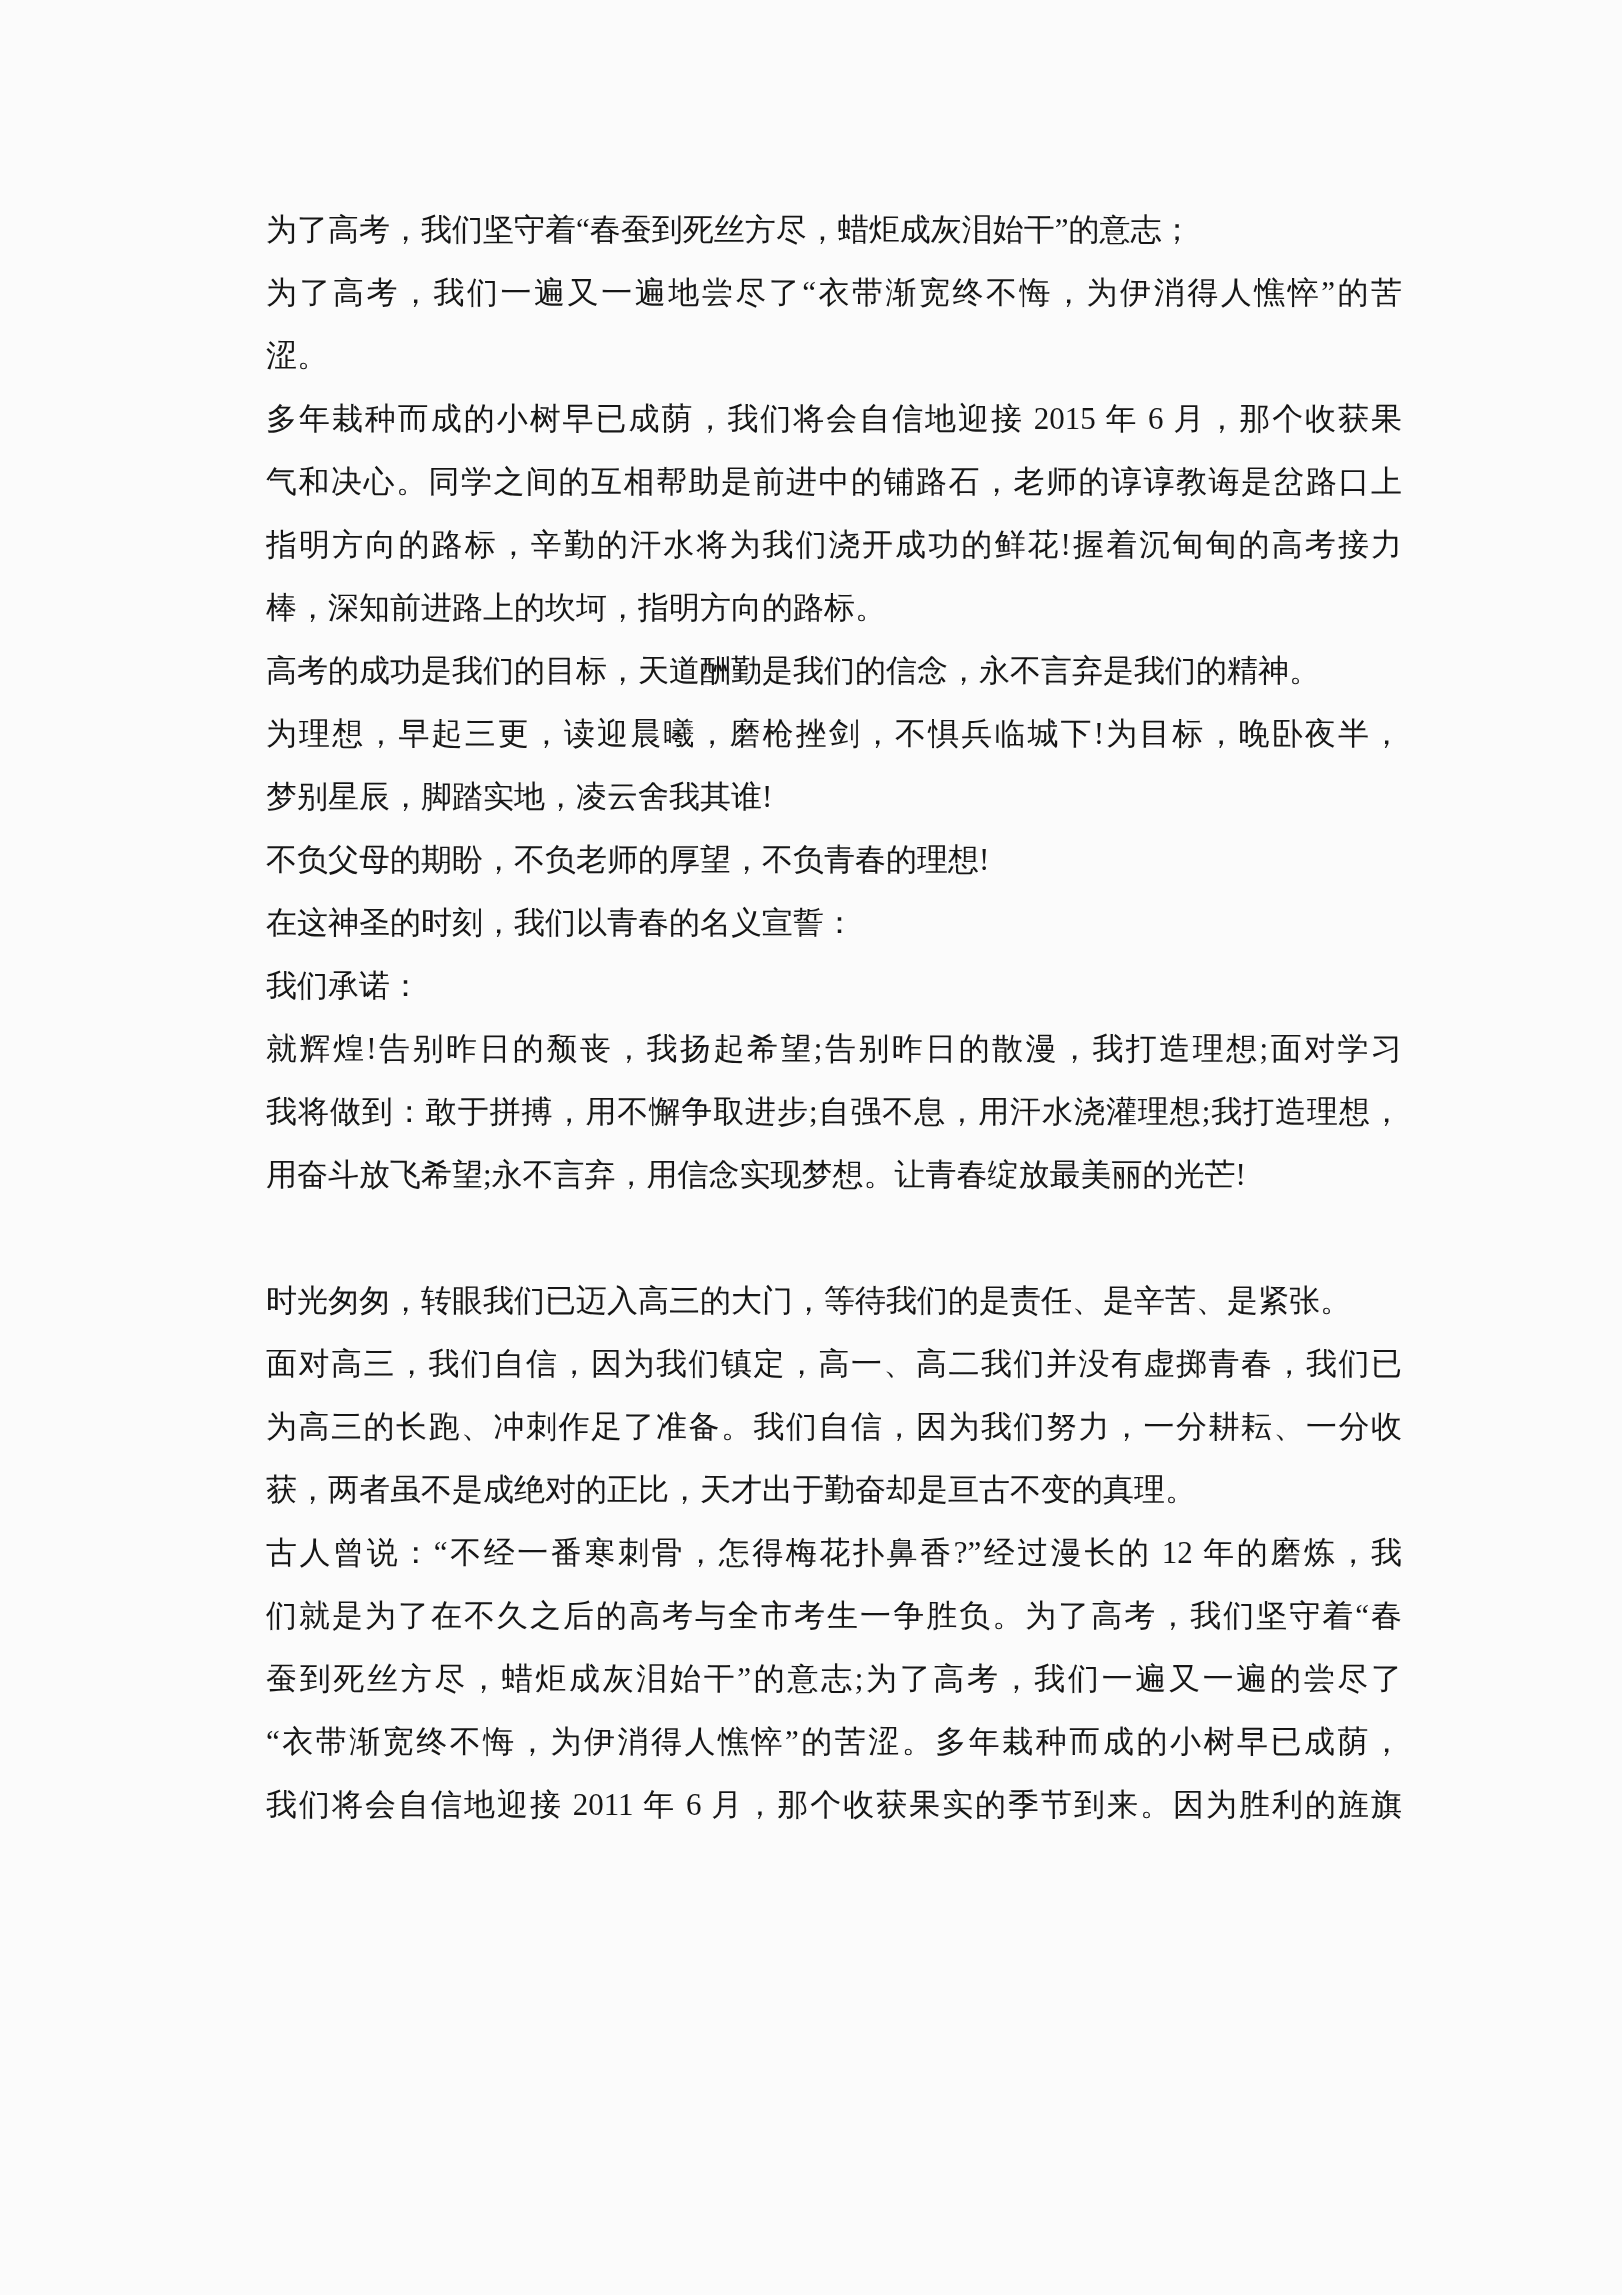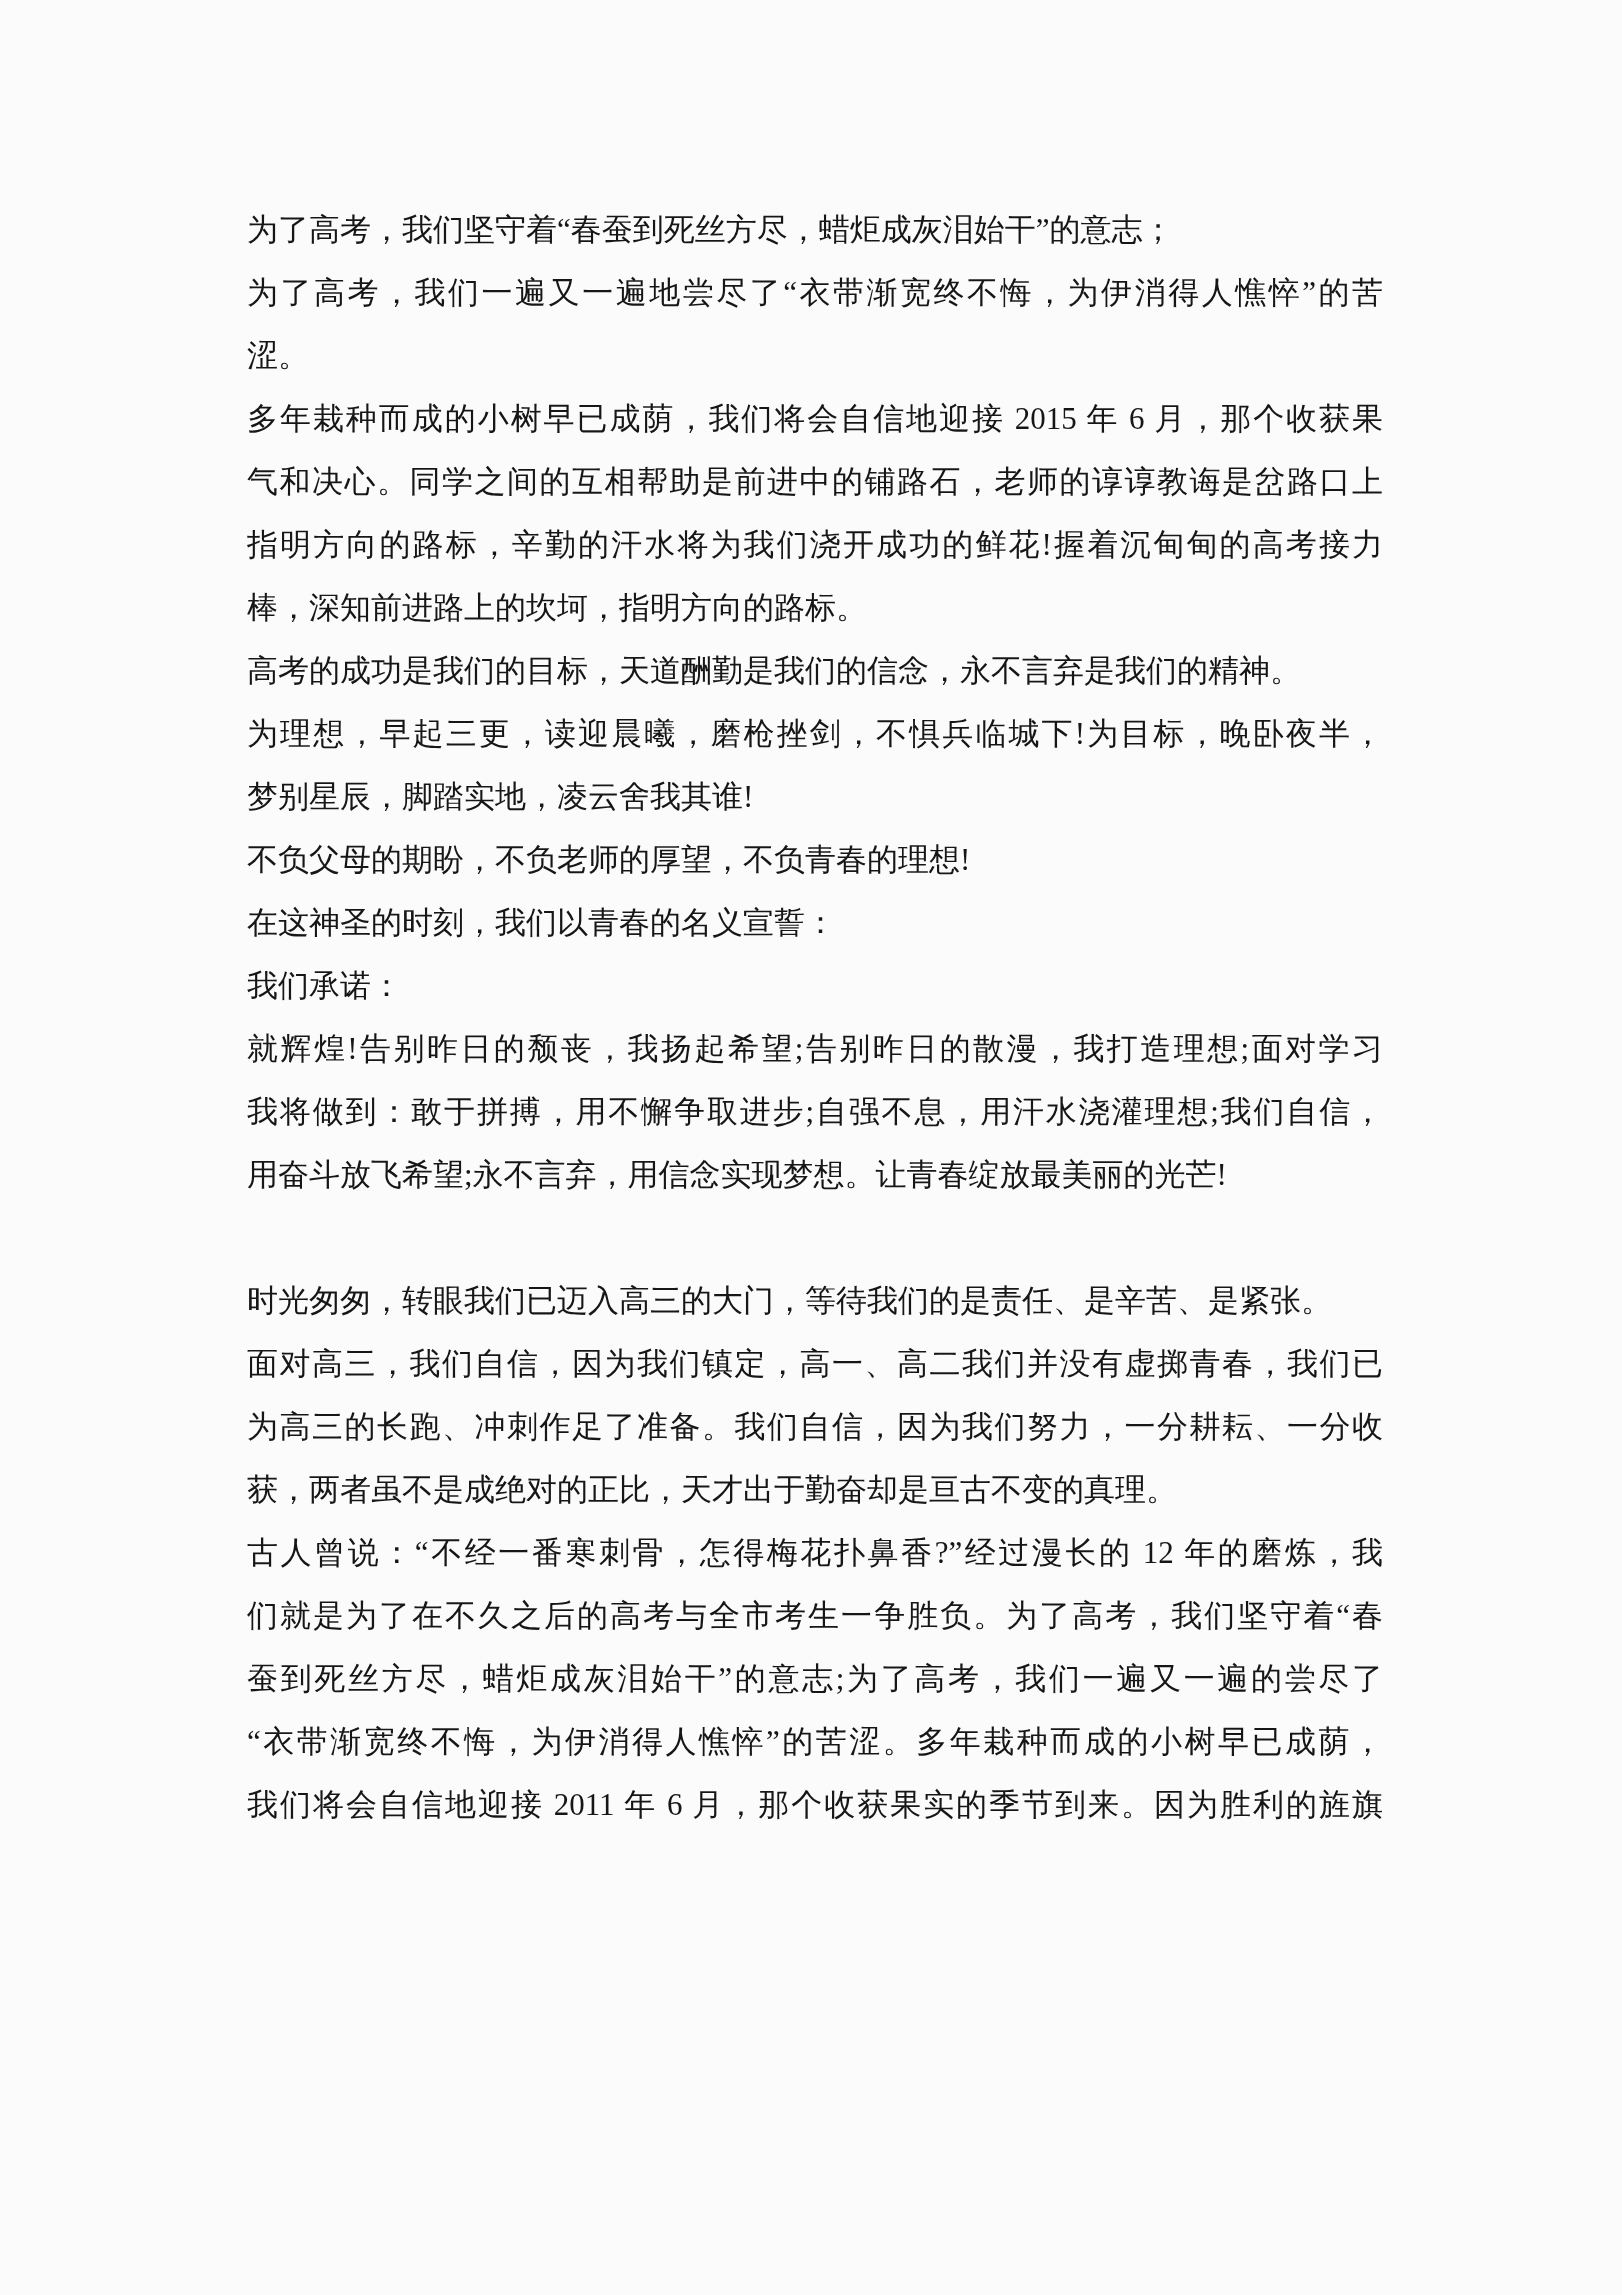--- a/index.html
+++ b/index.html
@@ -10,20 +10,21 @@
     width: 1623px;
     height: 2295px;
     background: #fbfbfb;
     overflow: hidden;
   }
   .page {
     position: relative;
     width: 1515px;
     height: 2295px;
     background: #fbfbfb;
+    margin-left: 19px;
   }
   .doc-content {
     position: absolute;
     left: 247px;
     top: 198px;
     width: 1136px;
     font-family: "Liberation Serif", "DejaVu Serif", serif;
     font-size: 31px;
     color: #161616;
     font-weight: 400;
@@ -54,21 +55,21 @@
       <div class="line fill">气和决心。同学之间的互相帮助是前进中的铺路石，老师的谆谆教诲是岔路口上</div>
       <div class="line fill">指明方向的路标，辛勤的汗水将为我们浇开成功的鲜花!握着沉甸甸的高考接力</div>
       <div class="line">棒，深知前进路上的坎坷，指明方向的路标。</div>
       <div class="line">高考的成功是我们的目标，天道酬勤是我们的信念，永不言弃是我们的精神。</div>
       <div class="line fill">为理想，早起三更，读迎晨曦，磨枪挫剑，不惧兵临城下!为目标，晚卧夜半，</div>
       <div class="line">梦别星辰，脚踏实地，凌云舍我其谁!</div>
       <div class="line">不负父母的期盼，不负老师的厚望，不负青春的理想!</div>
       <div class="line">在这神圣的时刻，我们以青春的名义宣誓：</div>
       <div class="line">我们承诺：</div>
       <div class="line fill">就辉煌!告别昨日的颓丧，我扬起希望;告别昨日的散漫，我打造理想;面对学习</div>
-      <div class="line fill">我将做到：敢于拼搏，用不懈争取进步;自强不息，用汗水浇灌理想;我们自信，</div>
+      <div class="line fill">我将做到：敢于拼搏，用不懈争取进步;自强不息，用汗水浇灌理想;我打造理想，</div>
       <div class="line">用奋斗放飞希望;永不言弃，用信念实现梦想。让青春绽放最美丽的光芒!</div>
       <div class="line blank"></div>
       <div class="line">时光匆匆，转眼我们已迈入高三的大门，等待我们的是责任、是辛苦、是紧张。</div>
       <div class="line fill">面对高三，我们自信，因为我们镇定，高一、高二我们并没有虚掷青春，我们已</div>
       <div class="line fill">为高三的长跑、冲刺作足了准备。我们自信，因为我们努力，一分耕耘、一分收</div>
       <div class="line">获，两者虽不是成绝对的正比，天才出于勤奋却是亘古不变的真理。</div>
       <div class="line fill">古人曾说：“不经一番寒刺骨，怎得梅花扑鼻香?”经过漫长的 12 年的磨炼，我</div>
       <div class="line fill">们就是为了在不久之后的高考与全市考生一争胜负。为了高考，我们坚守着“春</div>
       <div class="line fill">蚕到死丝方尽，蜡炬成灰泪始干”的意志;为了高考，我们一遍又一遍的尝尽了</div>
       <div class="line fill">“衣带渐宽终不悔，为伊消得人憔悴”的苦涩。多年栽种而成的小树早已成荫，</div>

